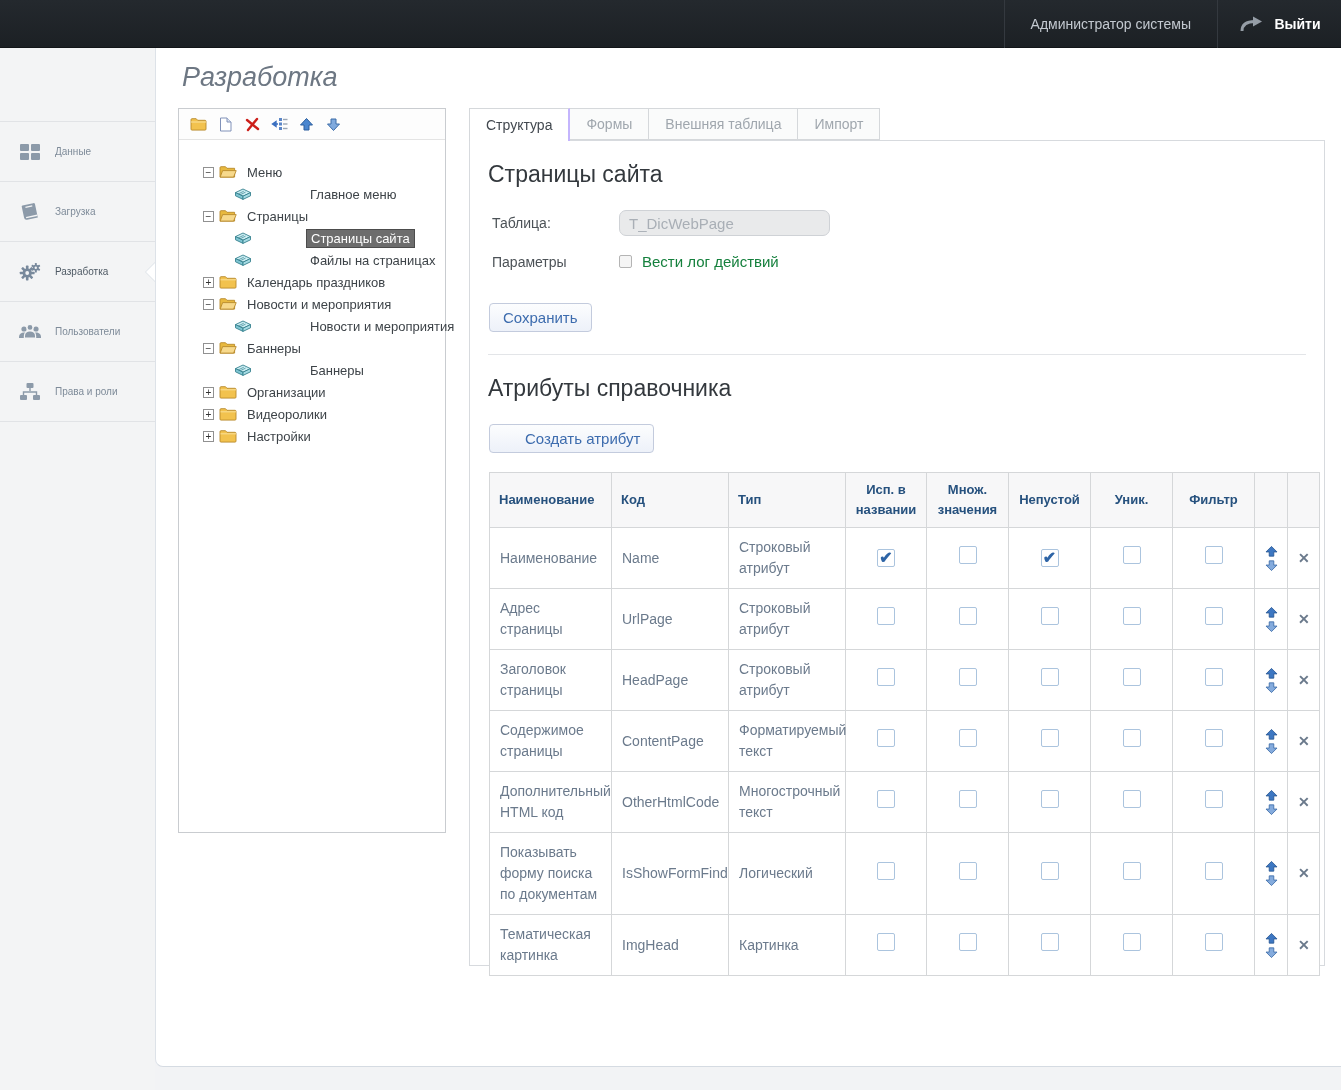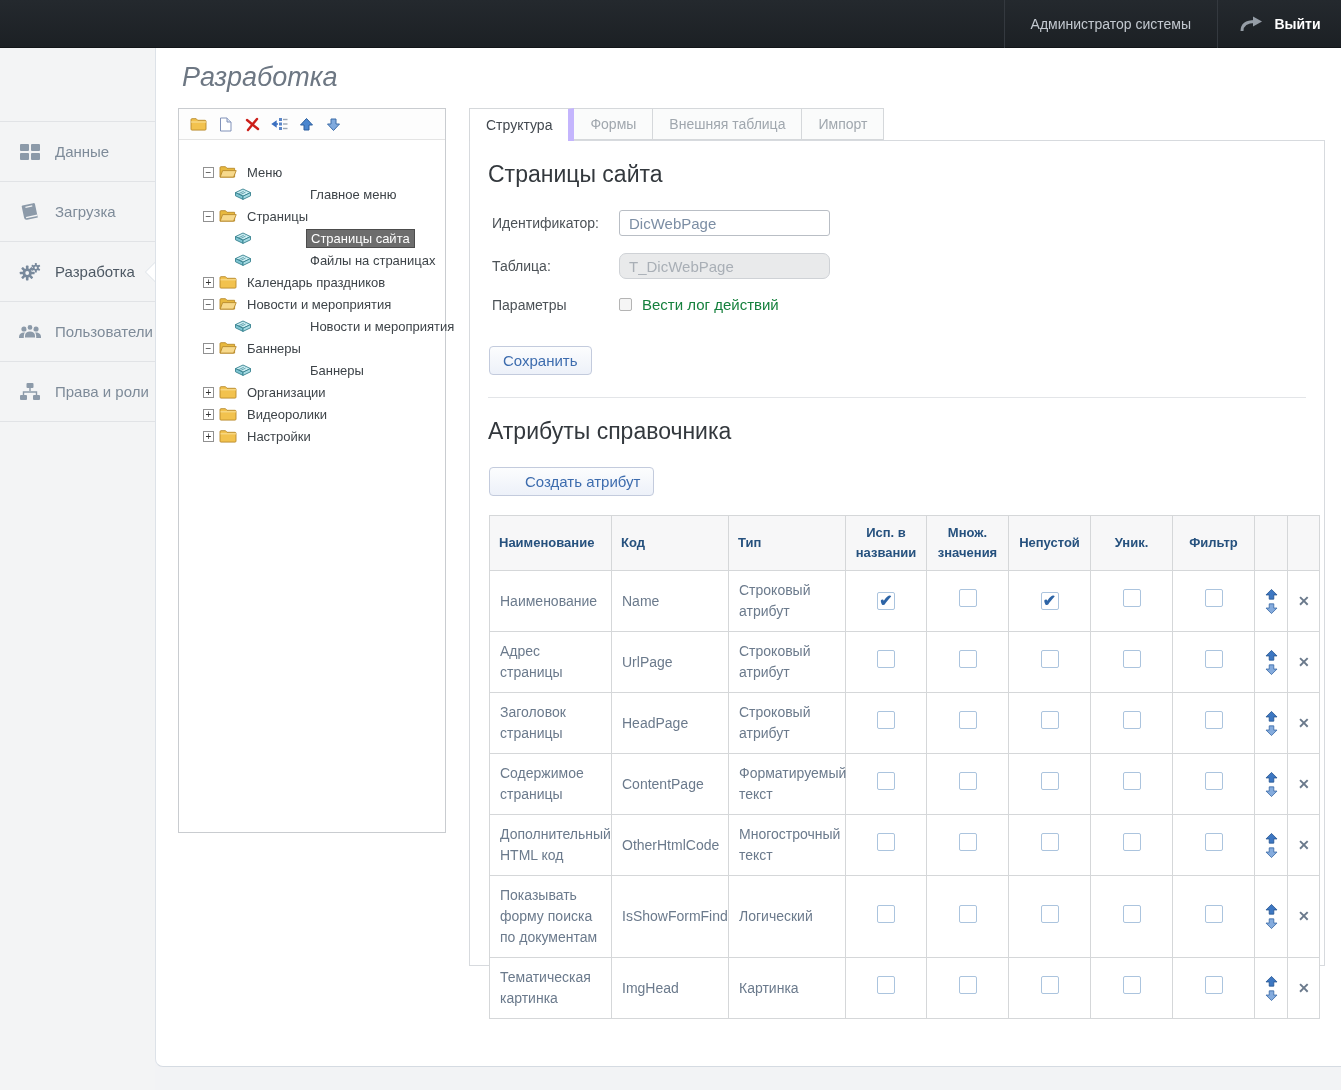--- a/index.html
+++ b/index.html
@@ -18,21 +18,21 @@
   .topbar-logout .lbl { color:#ffffff; font-size:14px; font-weight:bold;text-align:right; }
   .logout-icon svg { display:block; }
 
   
   .sidebar { position:absolute; left:0; top:48px; width:155px; height:1042px; background:#f3f4f5; }
   .side-items { margin-top:73px; border-top:1px solid #e1e3e6; }
   .side-item { position:relative; height:60px; display:flex; align-items:center; gap:12px;
                padding-left:17px; border-bottom:1px solid #e1e3e6; cursor:pointer; }
   .side-icon { width:26px; display:flex; justify-content:center; }
   .side-icon svg { display:block; }
-  .side-label { font-size:15px; color:#7e8b99; }
+  .side-label { font-size:10px; color:#7e8b99; }
   .side-item.selected .side-label { color:#4e5964; }
   .side-arrow { position:absolute; right:-1px; top:50%; margin-top:-10px; width:0; height:0;
                 border-top:10px solid transparent; border-bottom:10px solid transparent;
                 border-right:10px solid #ffffff; filter:drop-shadow(-1px 0 0 #dde2e8); }
 
   
   .card { position:absolute; left:155px; top:48px; width:1186px; height:1019px; background:#ffffff;
           border-left:1px solid #dde2e8; border-bottom:1px solid #d5dbe2; border-bottom-left-radius:8px; }
   .page-title { position:absolute; left:26px; top:14px; font-size:27px; font-weight:normal;
                 font-style:italic; color:#6d7783; }
@@ -53,21 +53,21 @@
   .tree-row .node-icon { margin-right:6px; display:flex; }
   .tree-row .t-label { padding:1px 4px; white-space:nowrap; }
   .tree-row .t-label.selected { background:#6d6d6d; color:#fff; border:1px solid #4c4c4c; }
 
   
   .tabs { position:absolute; left:313px; top:60px; display:flex; z-index:3; }
   .tab { height:32px; padding:0 16px; display:flex; align-items:center; font-size:14px; color:#a0a7ae;
          background:#fafbfb; border:1px solid #d5d8db; border-right:none; cursor:pointer; }
   .tab:last-child { border-right:1px solid #d5d8db; }
   .tab.active { height:33px; background:#ffffff; color:#42484f; border-bottom:none;
-                border-right:6px solid #c4b5fd; }
+                border-right:2px solid #c4b5fd; }
   .tab.active + .tab { border-left:none; }
 
   
   .content-panel { position:absolute; left:313px; top:92px; width:856px; height:826px;
                    border:1px solid #d7dade; background:#fff; padding:12px 18px 18px 18px; }
   .h2 { font-size:23px; font-weight:normal; color:#33383d; margin:8px 0 22px 0; }
   .form-row { display:flex; align-items:center; margin:0 0 17px 4px; }
   .form-label { width:127px; font-size:14px; color:#4c5257; flex:0 0 127px; }
   .text-input { width:211px; height:26px; border:1px solid #b9bec5; border-radius:3px; padding:0 9px;
                 font-size:15px; color:#7c8ea4; font-family:"Liberation Sans",sans-serif; background:#fff; }
@@ -382,24 +382,20 @@
     <div class="tabs" id="tabs">
         <div class="tab active">Структура</div>
         <div class="tab">Формы</div>
         <div class="tab">Внешняя таблица</div>
         <div class="tab">Импорт</div>
       </div>
 
     <section class="content-panel">
       <h2 class="h2">Страницы сайта</h2>
 
-      <div class="form-row">
-        <label class="form-label">Идентификатор:</label>
-        <input class="text-input" type="text" value="DicWebPage" style="">
-      </div>
 
       <div class="form-row">
         <label class="form-label">Таблица:</label>
         <input class="text-input" type="text" disabled="" value="T_DicWebPage" style="">
       </div>
 
       <div class="form-row">
         <label class="form-label">Параметры</label>
         <span class="chk-small"></span>
         <span class="chk-text">Вести лог действий</span>

